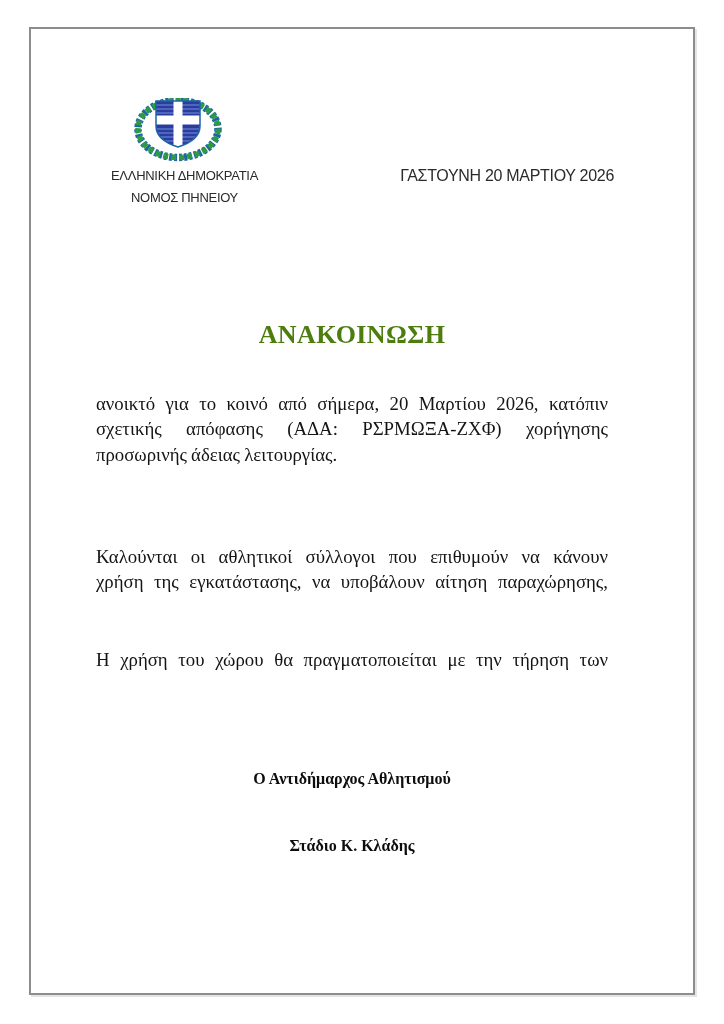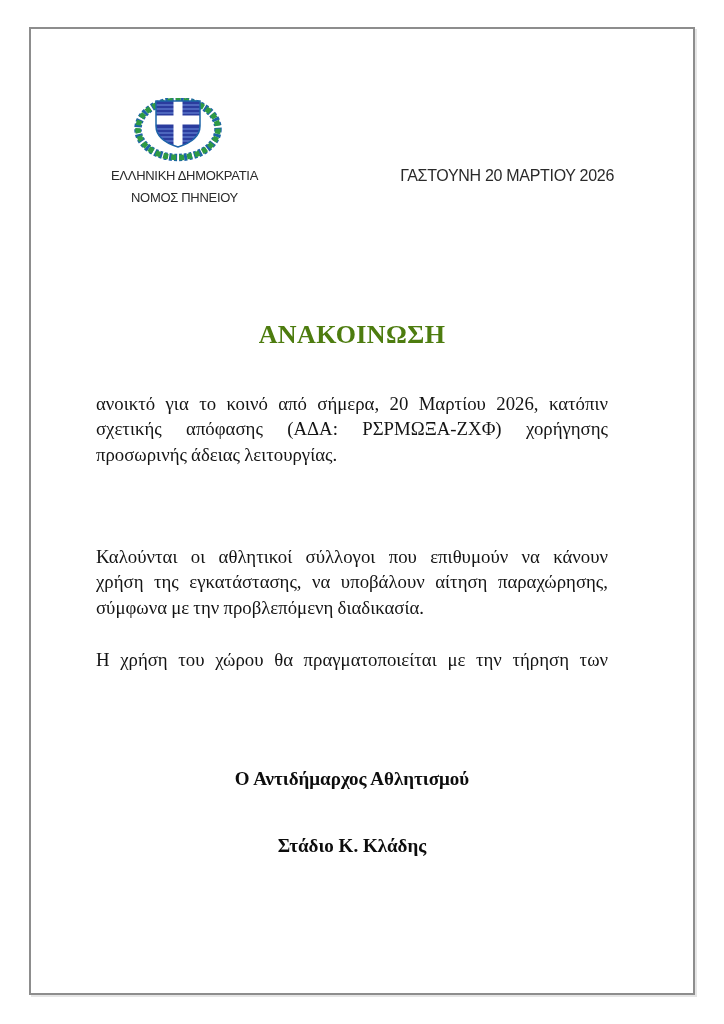--- a/index.html
+++ b/index.html
@@ -74,21 +74,21 @@
   .para .line { text-align: justify; text-align-last: justify; }
   .para .line.last { text-align: left; text-align-last: left; }
 
   .p1 { top: 391px; }
   .p2 { top: 532px; margin-top: 12px; }
   .p3 { top: 647px; }
 
   .sig {
     text-align: center;
     font-weight: bold;
-    font-size: 19px;
+    font-size: 16px;
     line-height: 25px;
     color: #0d0d0d;
   }
   .sig-role { top: 766px; }
   .sig-name { top: 833px; }
 </style>
 </head>
 <body>
 
 <div class="sheet-border"></div>
@@ -131,21 +131,20 @@
 
 <div class="col para p1">
   <div class="line">ανοικτό για το κοινό από σήμερα, 20 Μαρτίου 2026, κατόπιν</div>
   <div class="line">σχετικής απόφασης (ΑΔΑ: ΡΣΡΜΩΞΑ-ΖΧΦ) χορήγησης</div>
   <div class="line last">προσωρινής άδειας λειτουργίας.</div>
 </div>
 
 <div class="col para p2">
   <div class="line">Καλούνται οι αθλητικοί σύλλογοι που επιθυμούν να κάνουν</div>
   <div class="line">χρήση της εγκατάστασης, να υποβάλουν αίτηση παραχώρησης,</div>
-  <div class="line last">σύμφωνα με την προβλεπόμενη διαδικασία.</div>
 </div>
 
 <div class="col para p3">
   <div class="line">Η χρήση του χώρου θα πραγματοποιείται με την τήρηση των</div>
 </div>
 
 <div class="col sig sig-role">Ο Αντιδήμαρχος Αθλητισμού</div>
 <div class="col sig sig-name">Στάδιο Κ. Κλάδης</div>
 
 </body></html>

